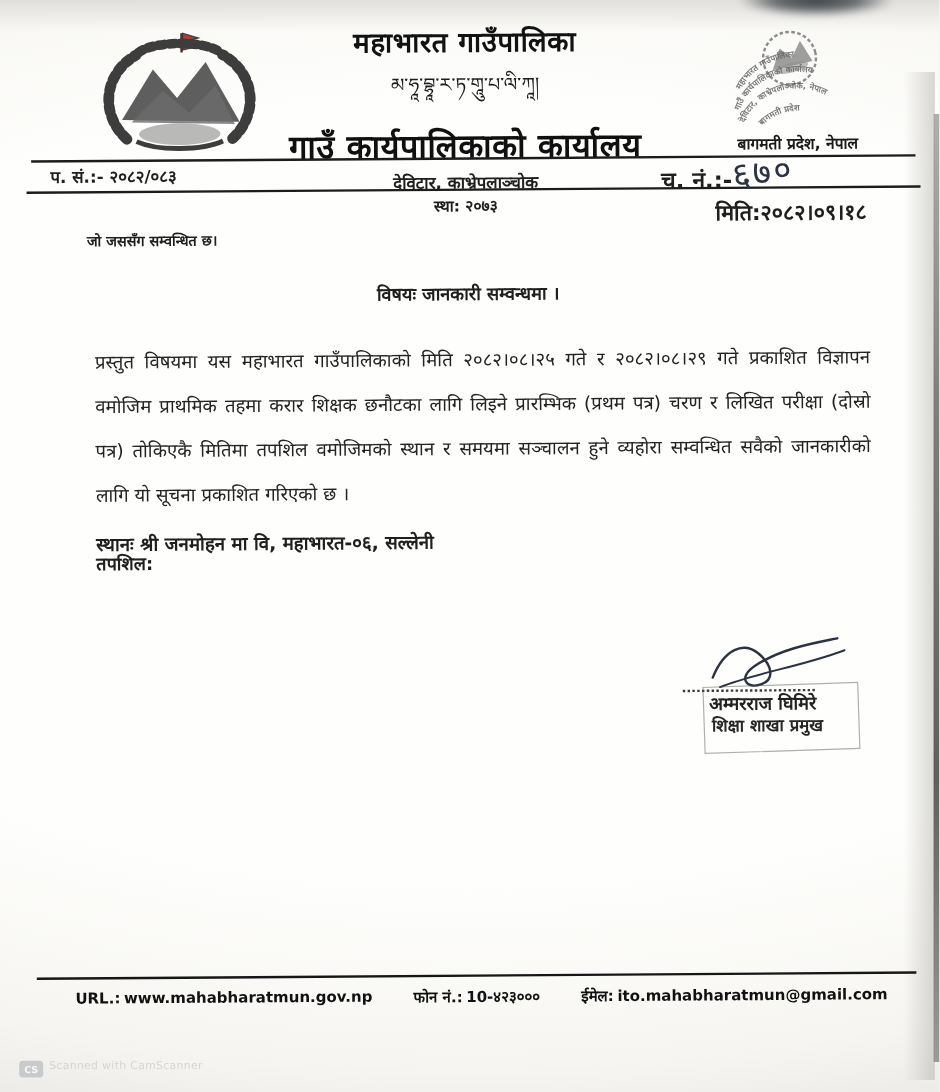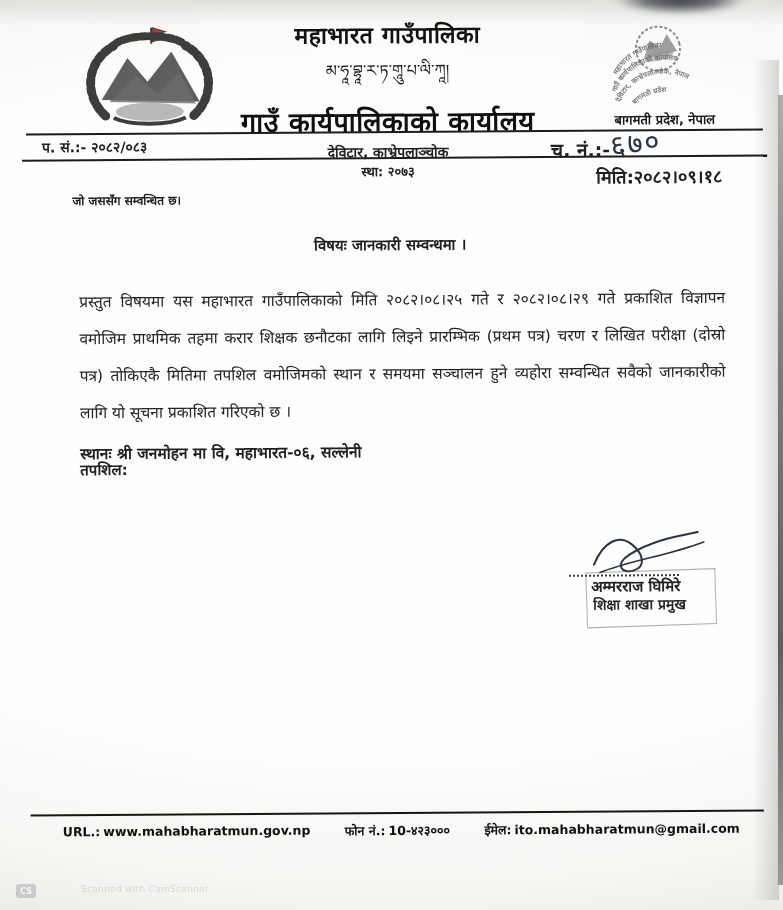--- a/index.html
+++ b/index.html
@@ -91,21 +91,21 @@
     font-size:12.5px;font-weight:700;color:#111;
   }
   .footer-item span{margin-right:3px;}
   
   .wm-row{left:16px;top:884px;display:flex;align-items:flex-start;gap:5px;opacity:.55;}
   .wm-icon{
     width:20px;height:14px;border-radius:3px;background:#a7adb3;
     color:#ffffff;font-size:8px;font-weight:700;
     display:flex;align-items:center;justify-content:center;
   }
-  .wm-text{font-size:9px;color:#b9bec3;letter-spacing:.3px;margin-left:40px;}
+  .wm-text{font-size:9px;color:#b9bec3;letter-spacing:.3px;}
   svg text{font-family:"DejaVu Sans",sans-serif;}
 </style>
 </head>
 <body>
 
 <div class="page">
 
   <div class="abs top-shade"></div>
   <div class="abs corner-shadow"></div>
   <div class="abs edge-shade"></div>

